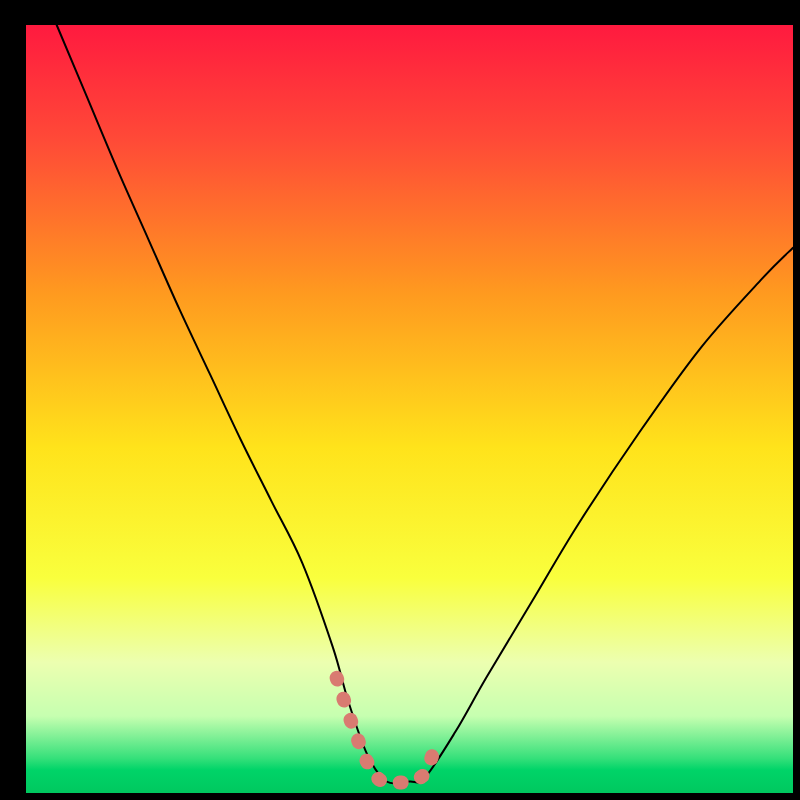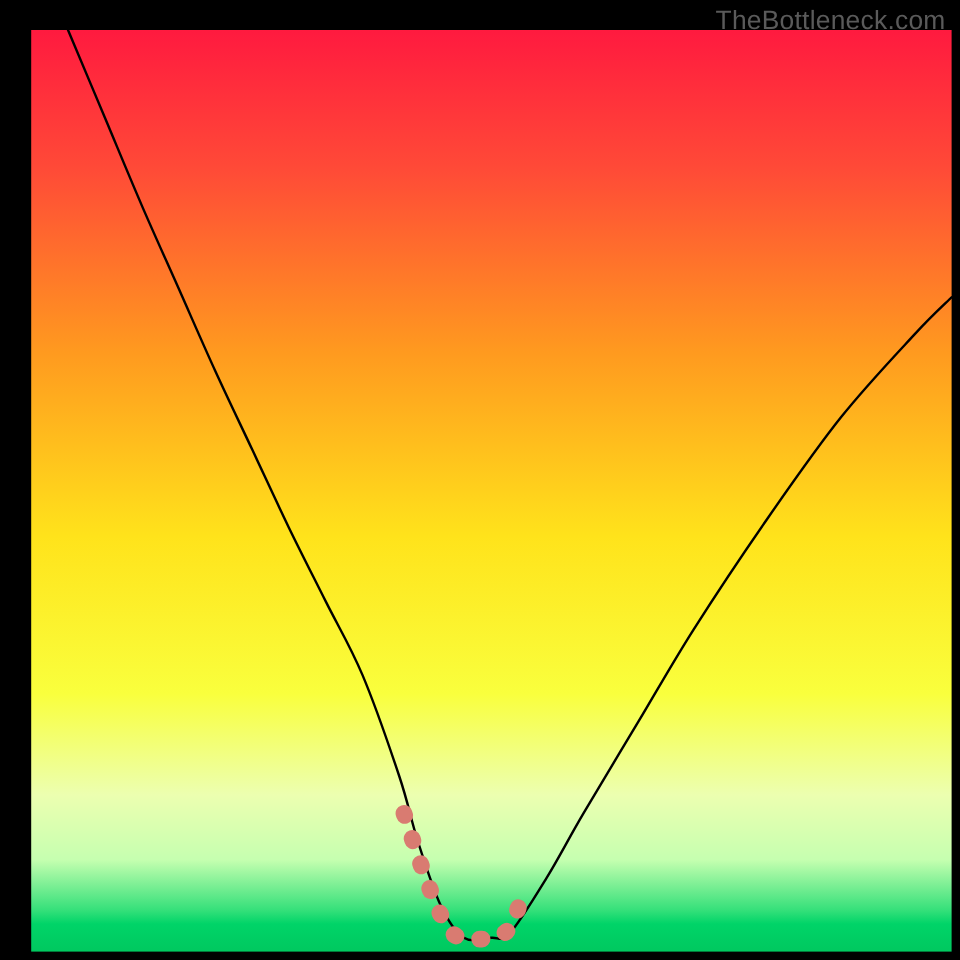--- a/index.html
+++ b/index.html
@@ -31,21 +31,20 @@
     position: absolute;
     left: 0;
     top: 0;
     display: block;
   }
 </style>
 </head>
 <body>
 <div class="frame">
 
-  <div class="watermark">TheBottleneck.com</div>
 
   <svg id="plot" width="800" height="800" viewBox="0 0 800 800">
     <defs>
       <linearGradient id="bg-grad" x1="0" y1="0" x2="0" y2="1">
           <stop offset="0%" stop-color="#ff1a3f"></stop>
           <stop offset="15%" stop-color="#ff4a37"></stop>
           <stop offset="35%" stop-color="#ff9a1f"></stop>
           <stop offset="55.00000000000001%" stop-color="#ffe31b"></stop>
           <stop offset="72%" stop-color="#f9ff3d"></stop>
           <stop offset="83%" stop-color="#ecffb0"></stop>

